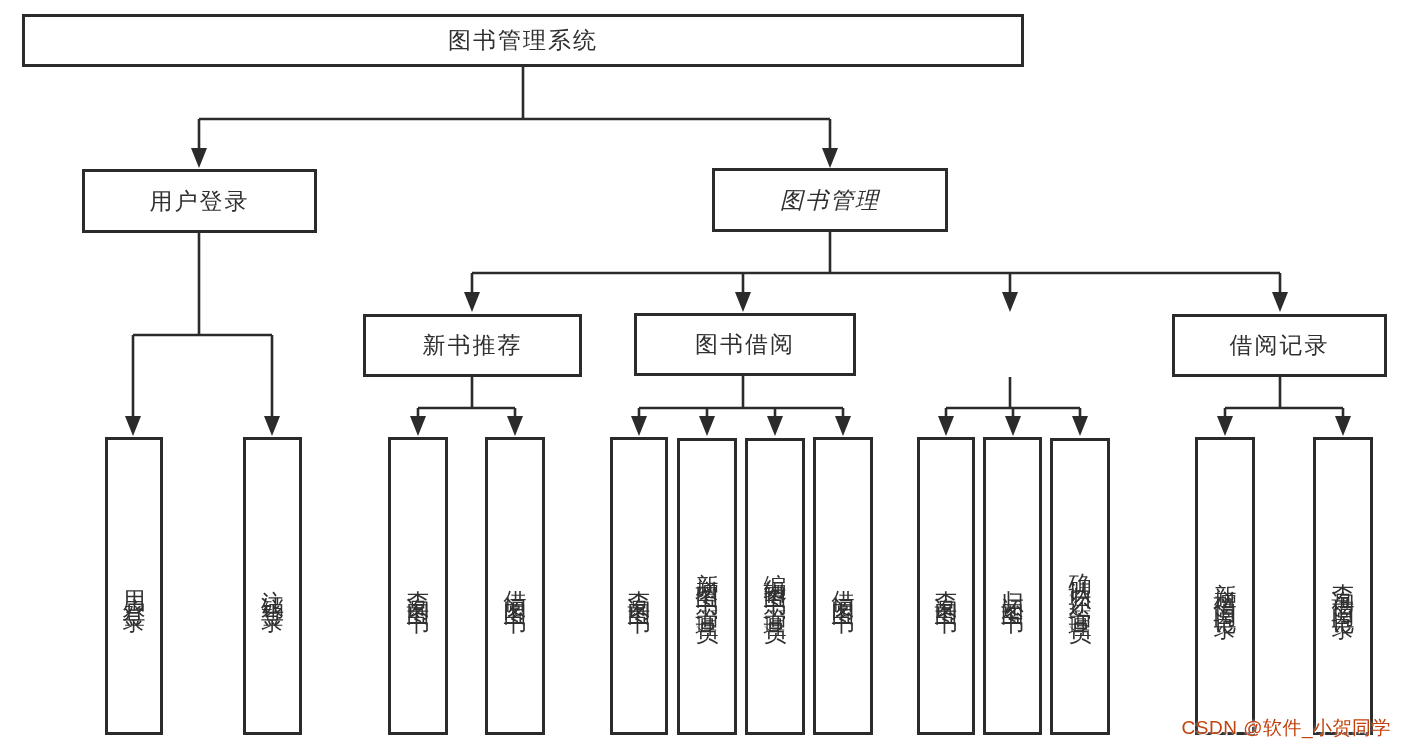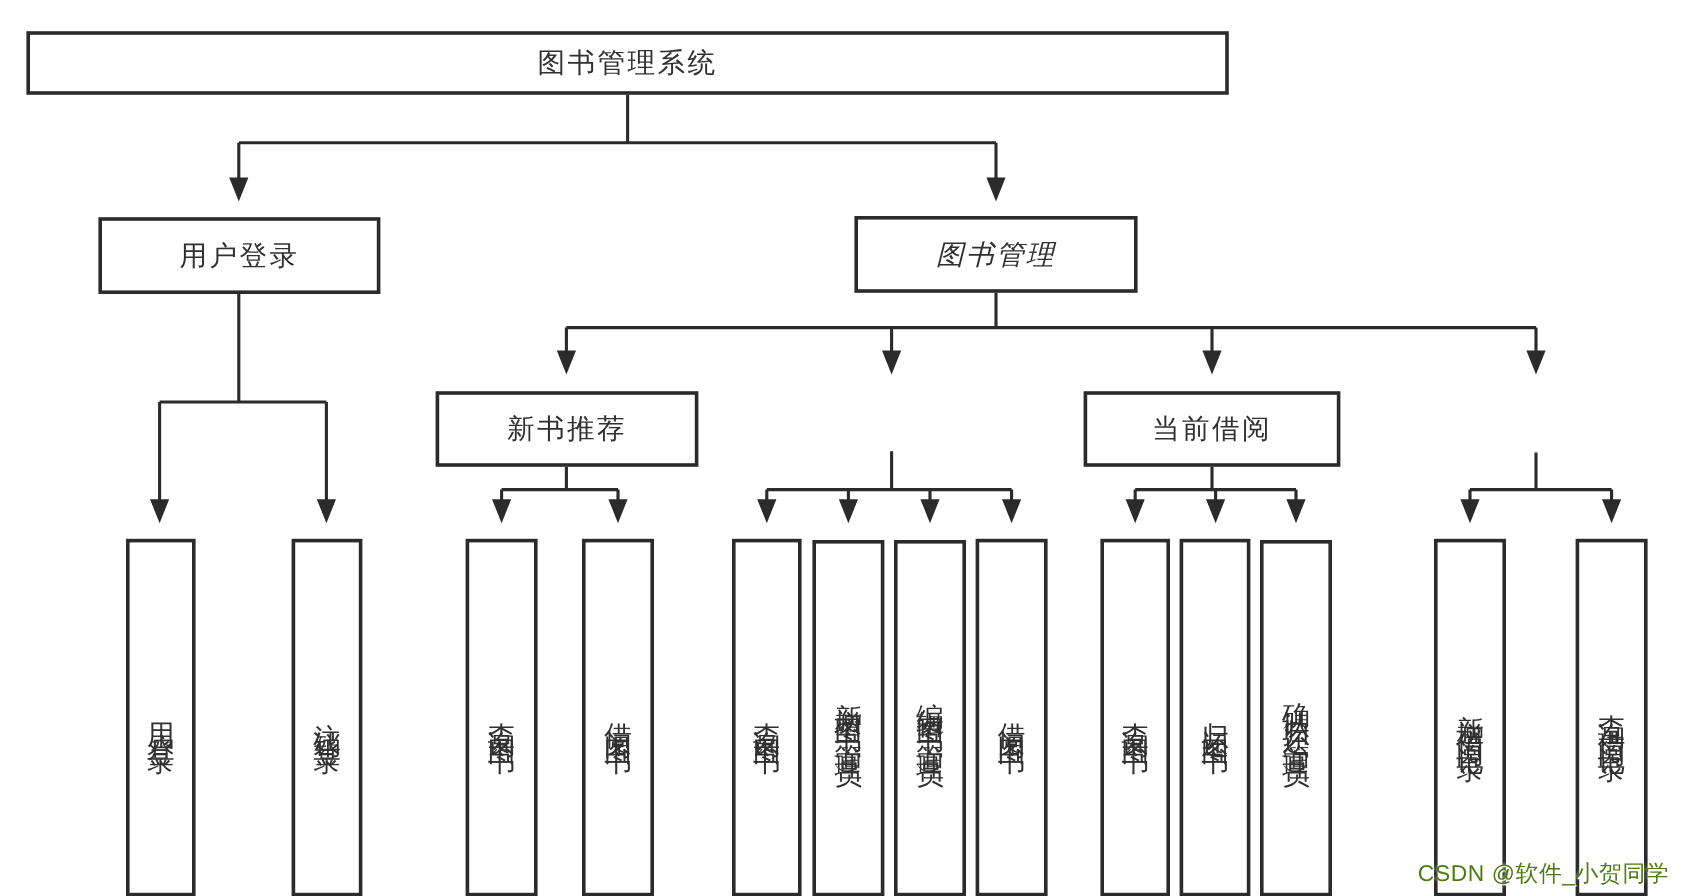--- a/index.html
+++ b/index.html
@@ -17,40 +17,39 @@
   .node {
     position:absolute;
     box-sizing:border-box;
     border:3px solid #2b2b2b;
     background:#ffffff;
     display:flex;
     align-items:center;
     justify-content:center;
     color:#303030;
     z-index:2;
-    margin-top:12px;
   }
   .node.h span {
     font-size:23px;
     letter-spacing:2px;
     white-space:nowrap;
   }
   .node.v span {
     writing-mode:vertical-rl;
     text-orientation:mixed;
     font-size:23px;
     letter-spacing:7px;
     line-height:1;
   }
   #watermark {
     position:absolute;
     right:14px; bottom:6px;
     font-size:19px;
     letter-spacing:0.5px;
-    color:#4d7c0f;
+    color:#c2410c;
     text-shadow:0 0 3px #ffffff, 1px 1px 0 #ffffff;
     z-index:3;
     white-space:nowrap;
   }
 </style>
 </head>
 <body>
 
 <div id="canvas">
 
@@ -83,22 +82,25 @@
   <div class="node h" style="left:82px; top:169px; width:235px; height:64px;">
     <span>用户登录</span>
   </div>
   <div class="node h" style="left:712px; top:168px; width:236px; height:64px;font-style:italic;">
     <span>图书管理</span>
   </div>
 
   <div class="node h" style="left:363px; top:314px; width:219px; height:63px;font-family:Liberation Serif, serif;">
     <span>新书推荐</span>
   </div>
-  <div class="node h" style="left:903px; top:314px; width:214px; height:63px;">
-    <span>当前借阅</span>
+  <div class="node h" style="left:634px; top:313px; width:222px; height:63px;">
+    <span>图书借阅</span>
+  </div>
+  <div class="node h" style="left:1172px; top:314px; width:215px; height:63px;">
+    <span>借阅记录</span>
   </div>
 
   <div class="node v" style="left:105px; top:437px; width:58px; height:298px;">
     <span>用户登录</span>
   </div>
   <div class="node v" style="left:243px; top:437px; width:59px; height:298px;">
     <span>注销登录</span>
   </div>
 
   <div class="node v" style="left:388px; top:437px; width:60px; height:298px;">

